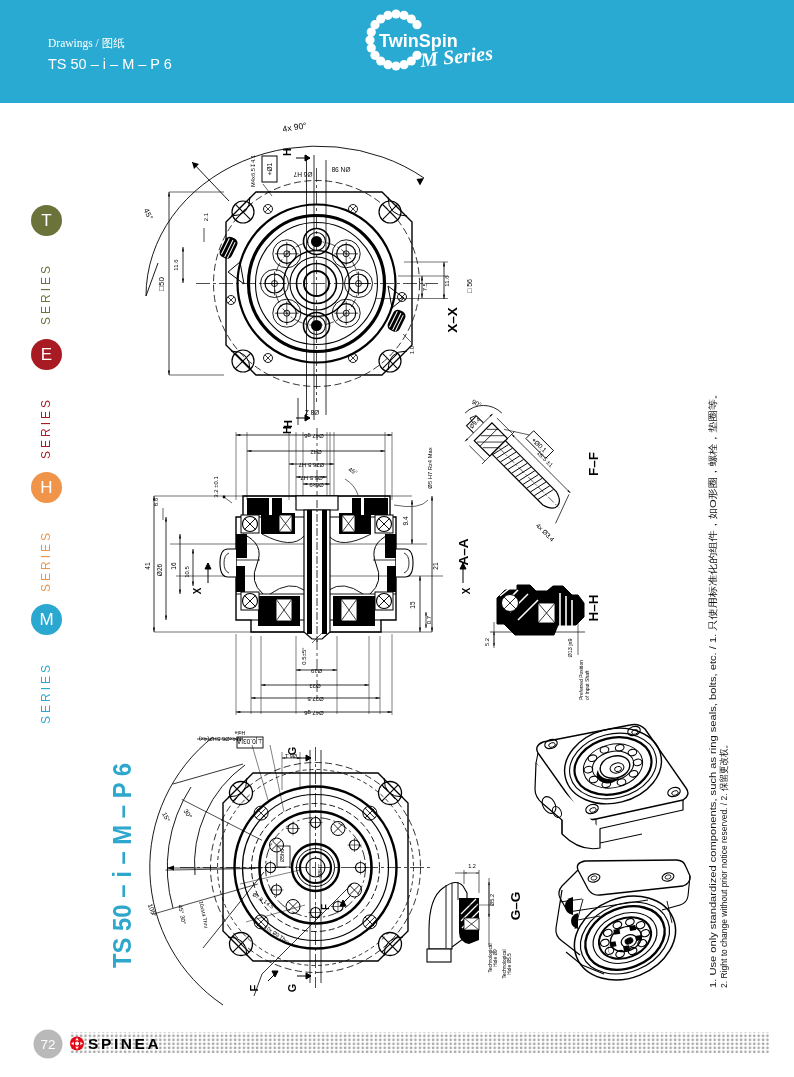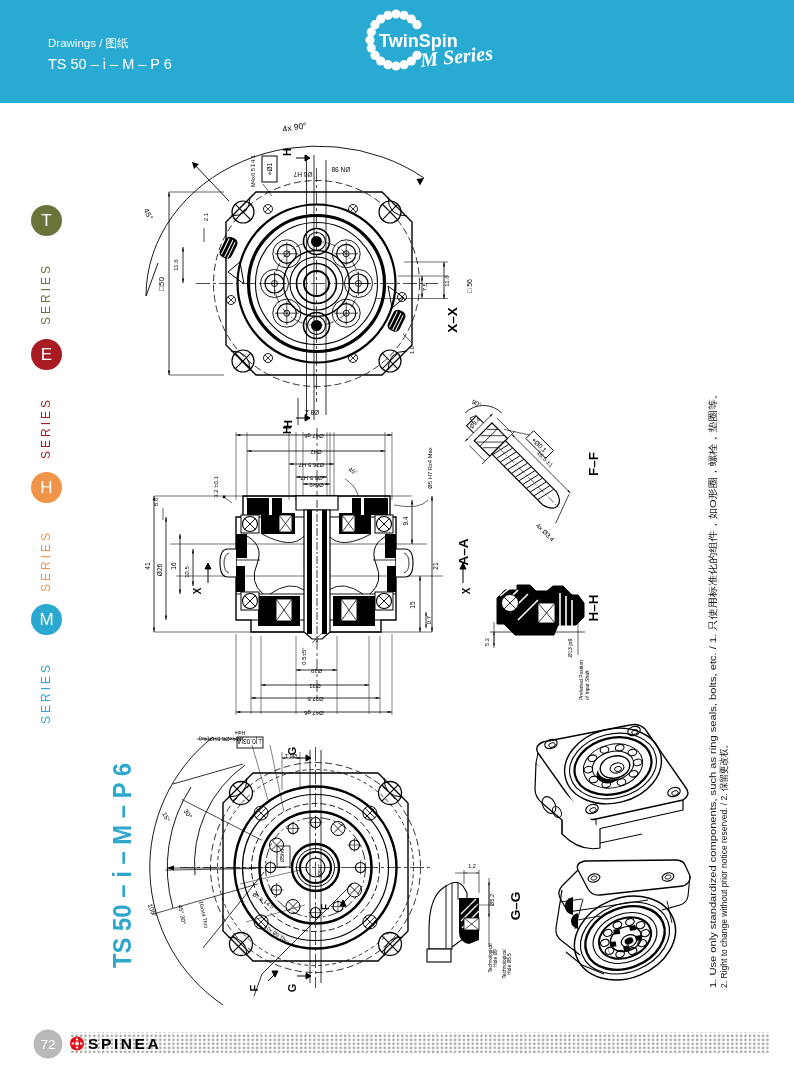--- a/index.html
+++ b/index.html
@@ -2,21 +2,21 @@
 <html><head><meta charset="utf-8">
 <style>
 html,body{margin:0;padding:0;background:#fff;width:794px;height:1077px;overflow:hidden;}
 body{font-family:"Liberation Sans",sans-serif;position:relative;}
 .abs{position:absolute;}
 </style></head>
 <body>
 
 <div class="abs" style="left:0;top:0;width:794px;height:103px;background:#29aad2;"></div>
 
-<div class="abs" style="left:48px;top:36px;color:#fff;font-size:11.5px;">Drawings / 图纸</div>
+<div class="abs" style="left:48px;top:36px;color:#fff;font-size:11.5px;font-family:Liberation Serif, serif;">Drawings / 图纸</div>
 
 <div class="abs" style="left:48px;top:56px;color:#fff;font-size:14.5px;">TS 50 – i – M – P 6</div>
 
 <svg class="abs" style="left:0;top:0;" width="794" height="103">
 <circle cx="417.0" cy="55.3" r="4.6" fill="#fff"></circle>
     <circle cx="411.3" cy="61.0" r="4.6" fill="#fff"></circle>
     <circle cx="404.0" cy="64.7" r="4.6" fill="#fff"></circle>
     <circle cx="396.0" cy="66.0" r="4.6" fill="#fff"></circle>
     <circle cx="388.0" cy="64.7" r="4.6" fill="#fff"></circle>
     <circle cx="380.7" cy="61.0" r="4.6" fill="#fff"></circle>

